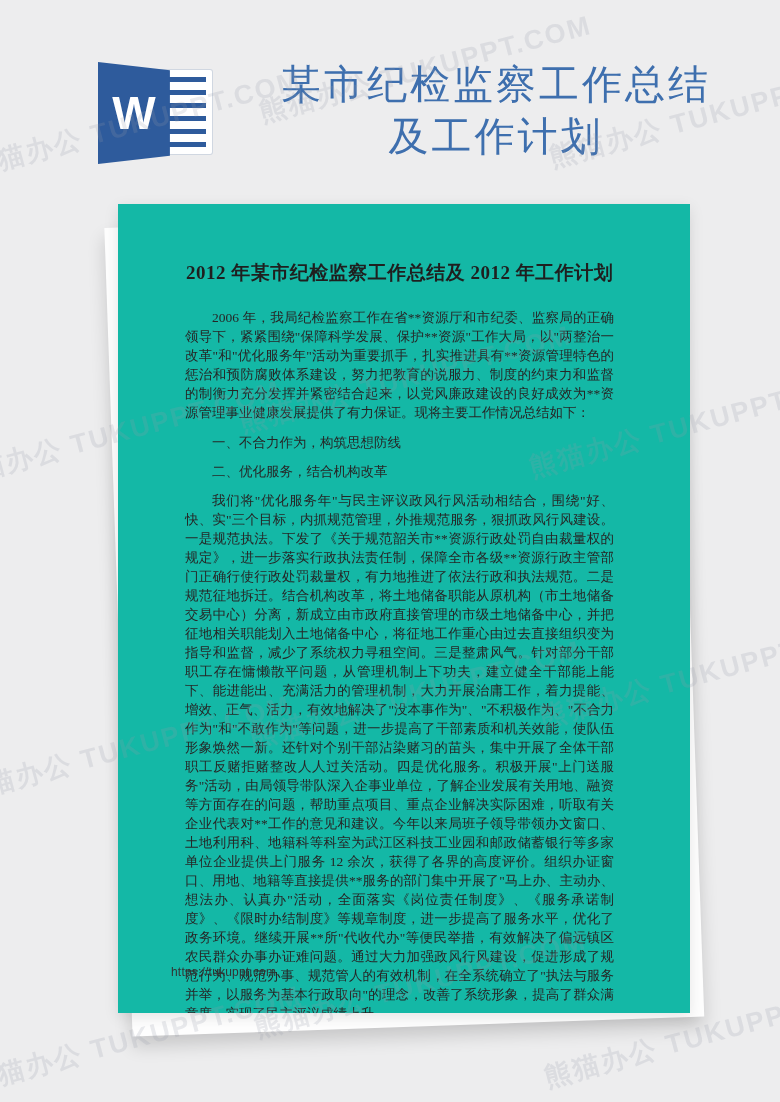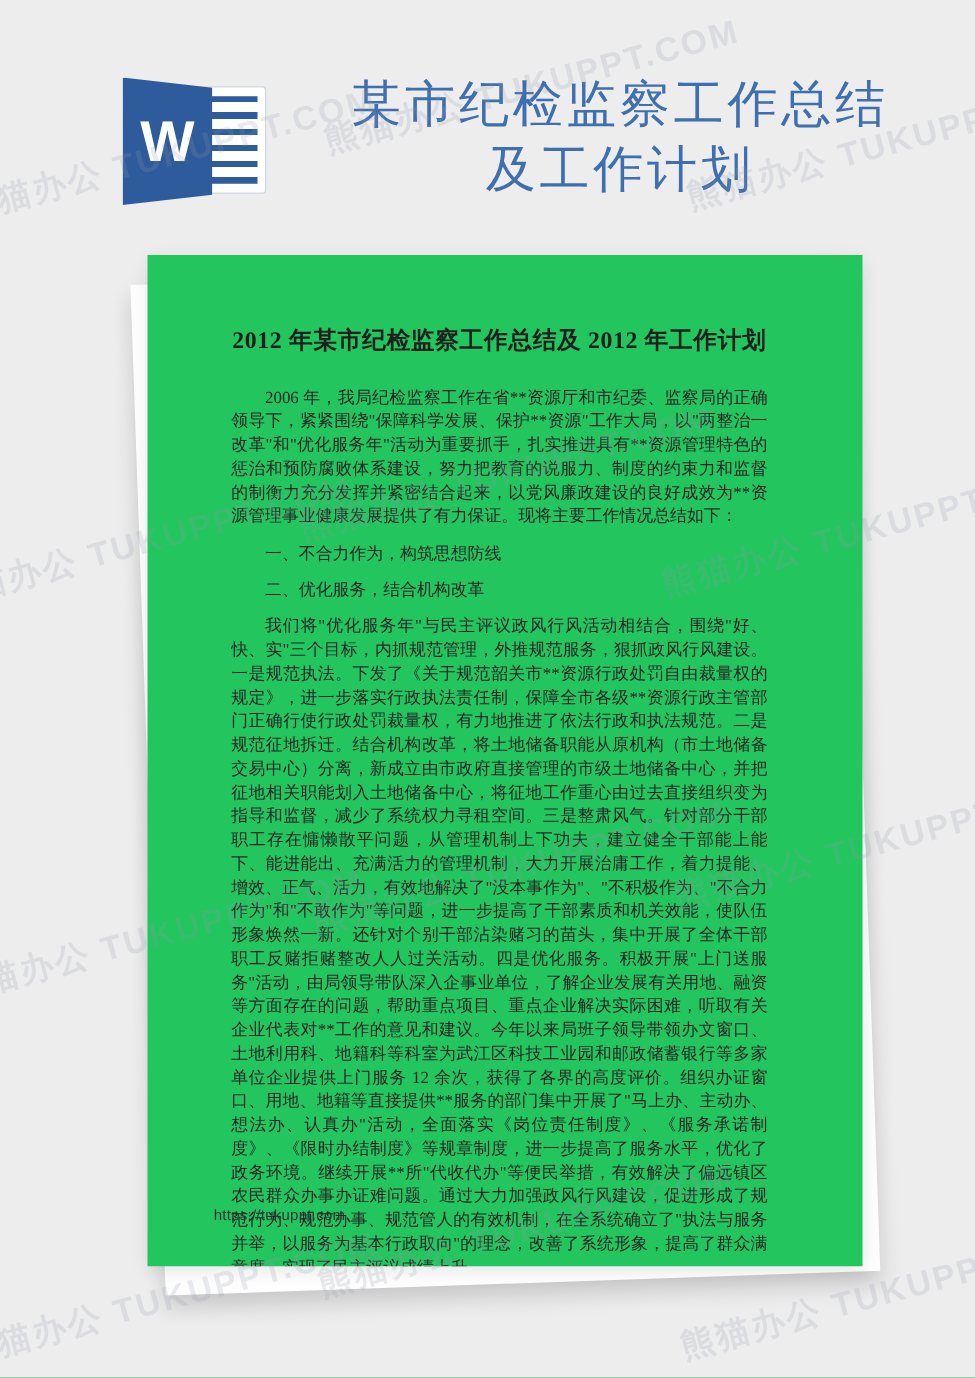--- a/index.html
+++ b/index.html
@@ -40,21 +40,21 @@
   
   .page-behind{
     position:absolute;left:118px;top:204px;width:572px;height:809px;
     background:#fefefe;
     transform:translate(-14px,4px) rotate(-2deg);
     transform-origin:top right;
     box-shadow:0 10px 18px rgba(0,0,0,0.16);
   }
   .page{
     position:absolute;left:118px;top:204px;width:572px;height:809px;
-    background:#22c55e;
+    background:#14b8a6;
     box-shadow:0 4px 14px rgba(0,0,0,0.10);
     box-sizing:border-box;
     padding:56px 76px 0 67px;
     overflow:hidden;
   }
   .doc-title{
     font-family:"Liberation Serif", serif;
     font-size:19px;font-weight:700;color:#1f1f1f;
     text-align:center;letter-spacing:0.5px;
     margin:0 0 22px 0;line-height:26px;

